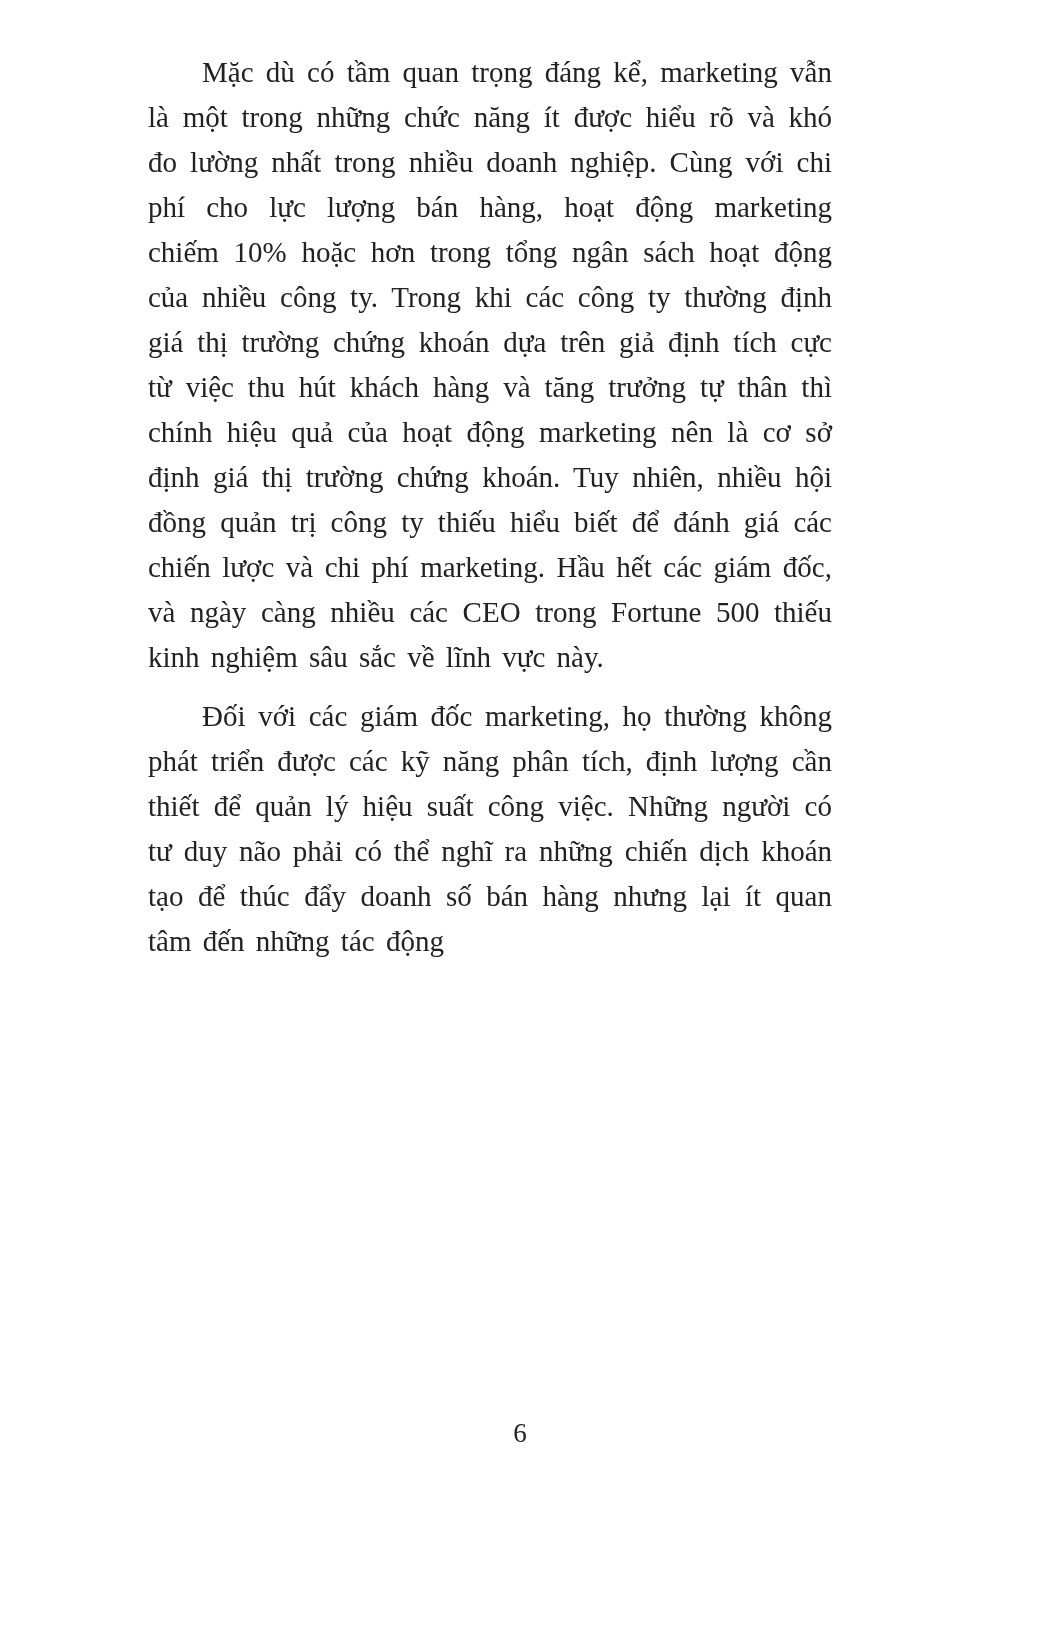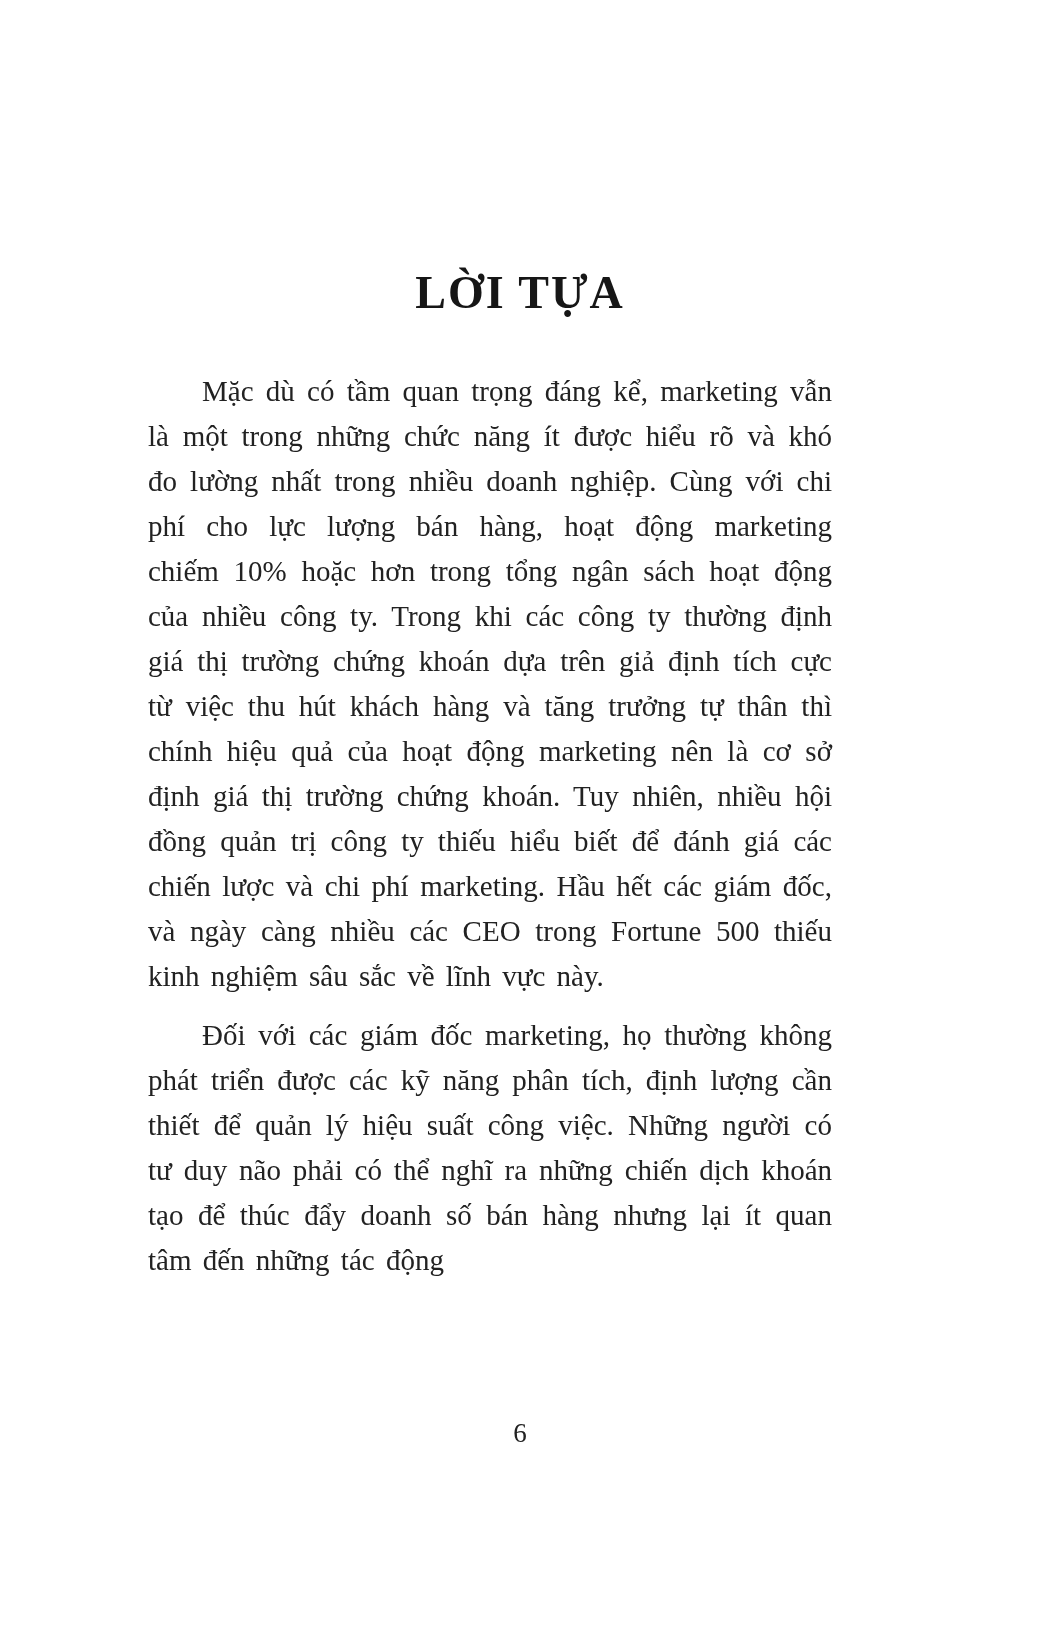--- a/index.html
+++ b/index.html
@@ -47,21 +47,20 @@
       top: 1418px;
       text-align: center;
       font-size: 27px;
       color: #222222;
     }
   </style>
 </head>
 <body>
 
 <div class="page">
-  <h1 class="title">LỜI TỰA</h1>
 
   <div class="content">
     <p>Mặc dù có tầm quan trọng đáng kể, marketing vẫn là một trong những chức năng ít được hiểu rõ và khó đo lường nhất trong nhiều doanh nghiệp. Cùng với chi phí cho lực lượng bán hàng, hoạt động marketing chiếm 10% hoặc hơn trong tổng ngân sách hoạt động của nhiều công ty. Trong khi các công ty thường định giá thị trường chứng khoán dựa trên giả định tích cực từ việc thu hút khách hàng và tăng trưởng tự thân thì chính hiệu quả của hoạt động marketing nên là cơ sở định giá thị trường chứng khoán. Tuy nhiên, nhiều hội đồng quản trị công ty thiếu hiểu biết để đánh giá các chiến lược và chi phí marketing. Hầu hết các giám đốc, và ngày càng nhiều các CEO trong Fortune 500 thiếu kinh nghiệm sâu sắc về lĩnh vực này.</p>
     <p>Đối với các giám đốc marketing, họ thường không phát triển được các kỹ năng phân tích, định lượng cần thiết để quản lý hiệu suất công việc. Những người có tư duy não phải có thể nghĩ ra những chiến dịch khoán tạo để thúc đẩy doanh số bán hàng nhưng lại ít quan tâm đến những tác động</p>
   </div>
 
   <div class="page-number">6</div>
 </div>
 
 </body></html>

